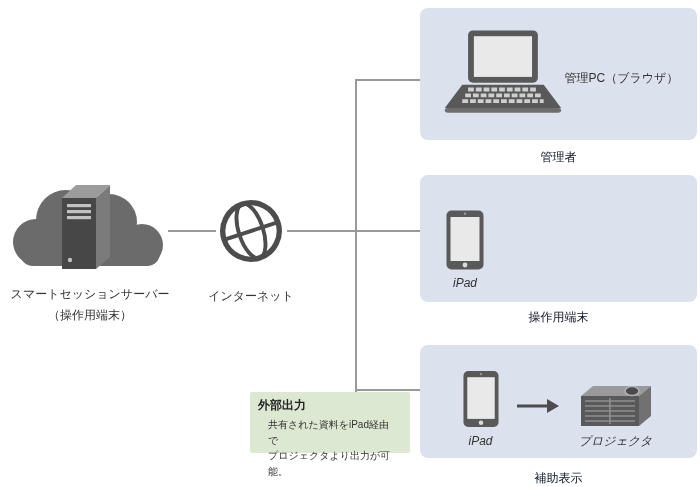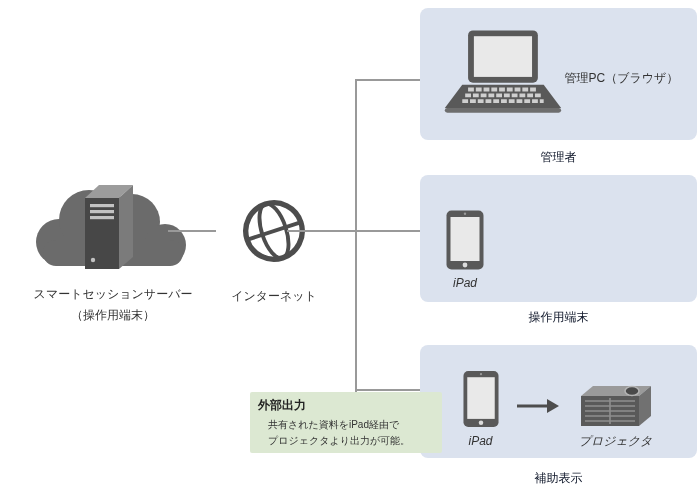--- a/index.html
+++ b/index.html
@@ -1,33 +1,33 @@
 <!DOCTYPE html>
 <html><head>
 <meta charset="utf-8">
 <style>
   html,body{margin:0;padding:0;background:#fff;}
   .canvas{
     position:relative;width:700px;height:487px;background:#ffffff;
     font-family:"Liberation Sans","DejaVu Sans",sans-serif;color:#333;overflow:hidden;
   }
-  .abs{position:absolute;margin-left:23px;}
+  .abs{position:absolute;}
   .lbl{font-size:12px;color:#333;text-align:center;line-height:1.2;}
   .line{position:absolute;background:#999999;}
   .panel{
     position:absolute;left:420px;width:277px;background:#dbe2ee;border-radius:8px;
     box-sizing:border-box;
   }
   .panel-inner-center{height:100%;display:flex;align-items:center;justify-content:center;}
   .device{display:flex;flex-direction:column;align-items:center;}
   .device .lbl{margin-top:6px;}
   .row{display:flex;align-items:flex-end;font-style:italic;}
   .caption{position:absolute;left:420px;width:277px;text-align:center;font-size:12px;color:#0f172a;}
   .note{
-    position:absolute;left:250px;top:392px;width:192px;height:61px;background:#dce8d2;
+    position:absolute;left:250px;top:392px;width:160px;height:61px;background:#dce8d2;
     box-sizing:border-box;padding:5px 8px;border-radius:2px;
   }
   .note-title{font-size:12px;font-weight:bold;color:#222;margin:0 0 3px 0;}
   .note-line{font-size:10px;color:#333;margin:0 4px 0 10px;line-height:1.55;}
   svg{display:block;}
 </style>
 </head>
 <body>
 
 <div class="canvas">

